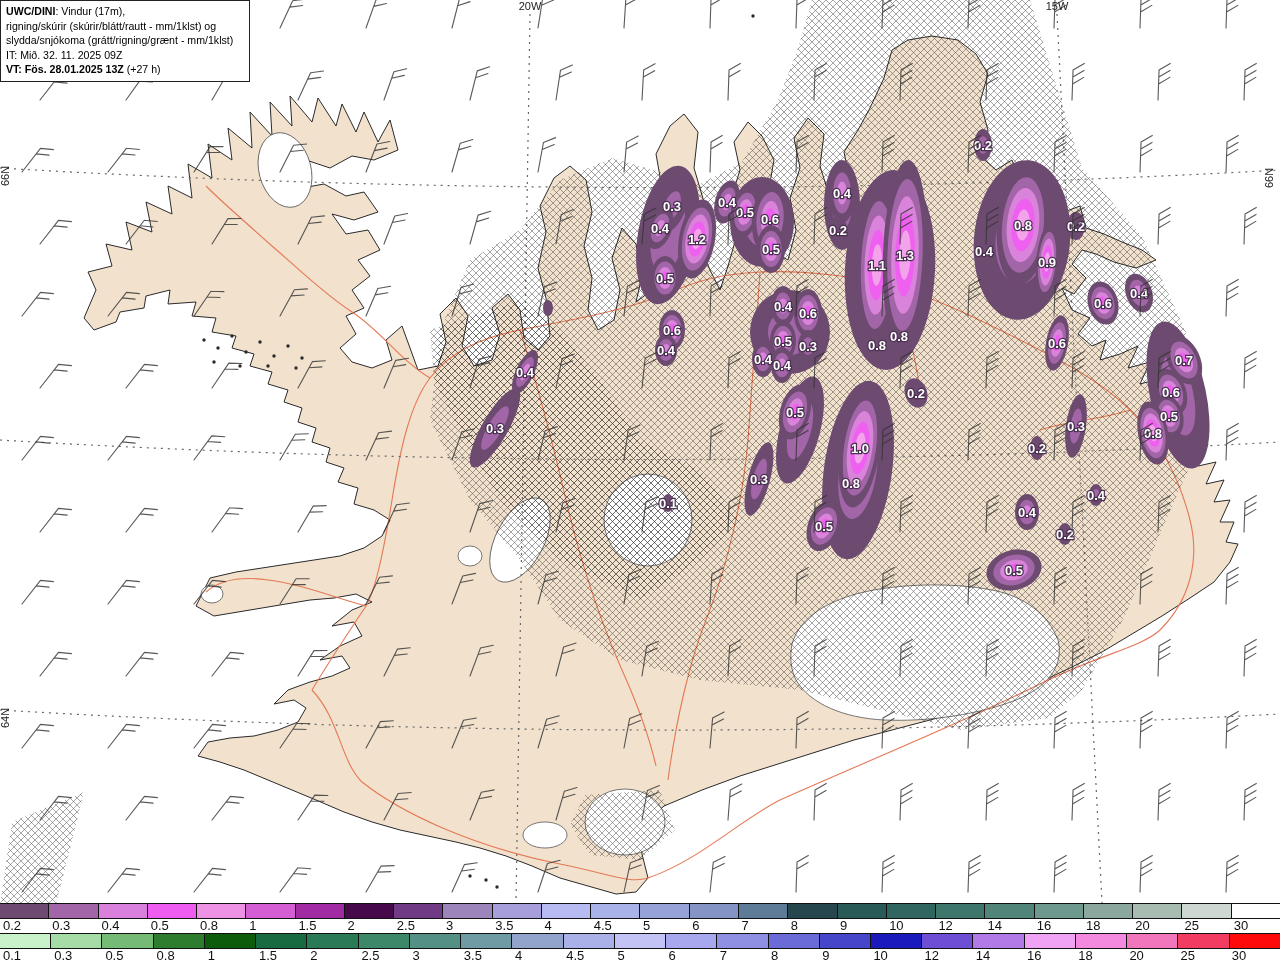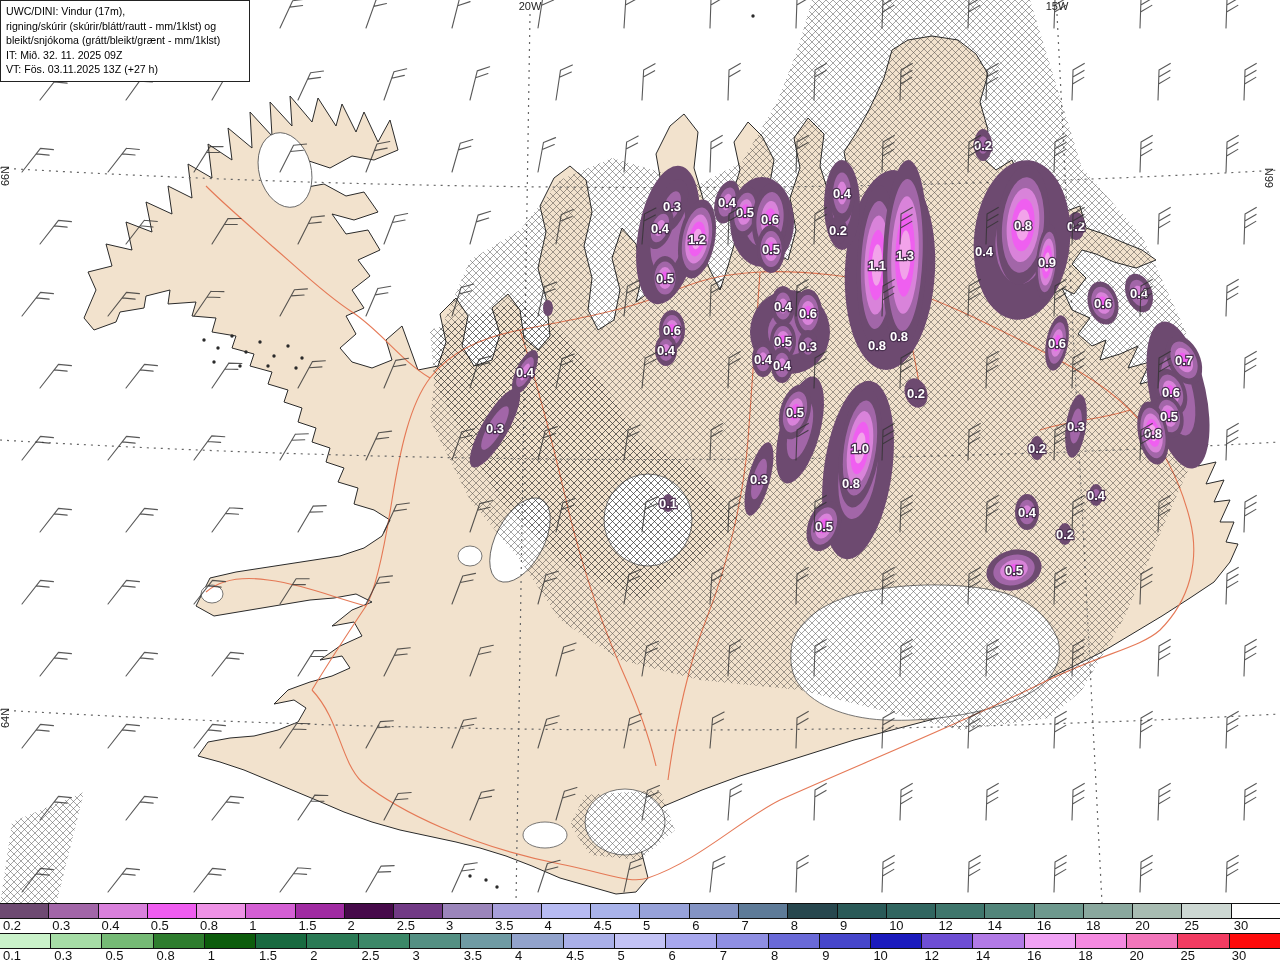--- a/index.html
+++ b/index.html
@@ -2,21 +2,21 @@
 <html><head>
 <meta charset="utf-8">
 <style>
   html,body{margin:0;padding:0;background:#fff;}
   .stage{position:relative;width:1280px;height:960px;overflow:hidden;background:#fff;
          font-family:"Liberation Sans",sans-serif;}
   #map-svg{position:absolute;left:0;top:0;}
   .titlebox{position:absolute;left:0;top:0;width:238px;background:#fff;
             border:1px solid #222;padding:3px 5px 4px 5px;font-size:10.6px;line-height:14.6px;
             color:#000;z-index:5;}
-  .titlebox b{font-weight:normal;}
+  .titlebox b{font-weight:bold;}
   .bars{position:absolute;left:0;top:903px;width:1280px;height:57px;background:#fff;z-index:4;}
   .cbar{display:flex;width:1280px;height:16px;border-top:1px solid #111;border-bottom:1px solid #111;box-sizing:border-box;}
   .cbar .cell{flex:1 1 0;border-left:1px solid #111;box-sizing:border-box;}
   .cbar .cell:first-child{border-left:none;}
   .lrow{position:relative;width:1280px;background:#fff;}
   .lrow.top{height:14px;}
   .lrow.bot{height:11px;}
   .lrow span{position:absolute;top:0;font-size:13px;color:#111;line-height:13px;}
 </style>
 </head>
@@ -497,23 +497,23 @@
         <text x="1057" y="10" text-anchor="middle" font-size="11" fill="#222">15W</text>
         <text transform="translate(9 186) rotate(-90)" text-anchor="start" font-size="11" fill="#222">66N</text>
         <text transform="translate(1273 188) rotate(-90)" text-anchor="start" font-size="11" fill="#222">66N</text>
         <text transform="translate(9 728) rotate(-90)" text-anchor="start" font-size="11" fill="#222">64N</text>
       </g>
   </svg>
 
   <div class="titlebox">
     <div><b>UWC/DINI</b><span>: Vindur (17m),</span></div>
     <div><span>rigning/skúrir (skúrir/blátt/rautt - mm/1klst) og</span></div>
-    <div><span>bleikt/snjókoma (grátt/bleikt/grænt - mm/1klst)</span></div>
+    <div><span>slydda/snjókoma (grátt/rigning/grænt - mm/1klst)</span></div>
     <div><span>IT: Mið. 32. 11. 2025 09Z</span></div>
-    <div><b>VT: Fös. 03.11.2025 13Z</b><span> (+27 h)</span></div>
+    <div><b>VT: Fös. 28.01.2025 13Z</b><span> (+27 h)</span></div>
   </div>
 
   <div class="bars">
     <div class="cbar" id="snow-bar">
         <div class="cell" style="background: rgb(110, 74, 114);"></div>
         <div class="cell" style="background: rgb(162, 102, 168);"></div>
         <div class="cell" style="background: rgb(217, 128, 220);"></div>
         <div class="cell" style="background: rgb(239, 93, 240);"></div>
         <div class="cell" style="background: rgb(238, 146, 230);"></div>
         <div class="cell" style="background: rgb(212, 95, 212);"></div>

